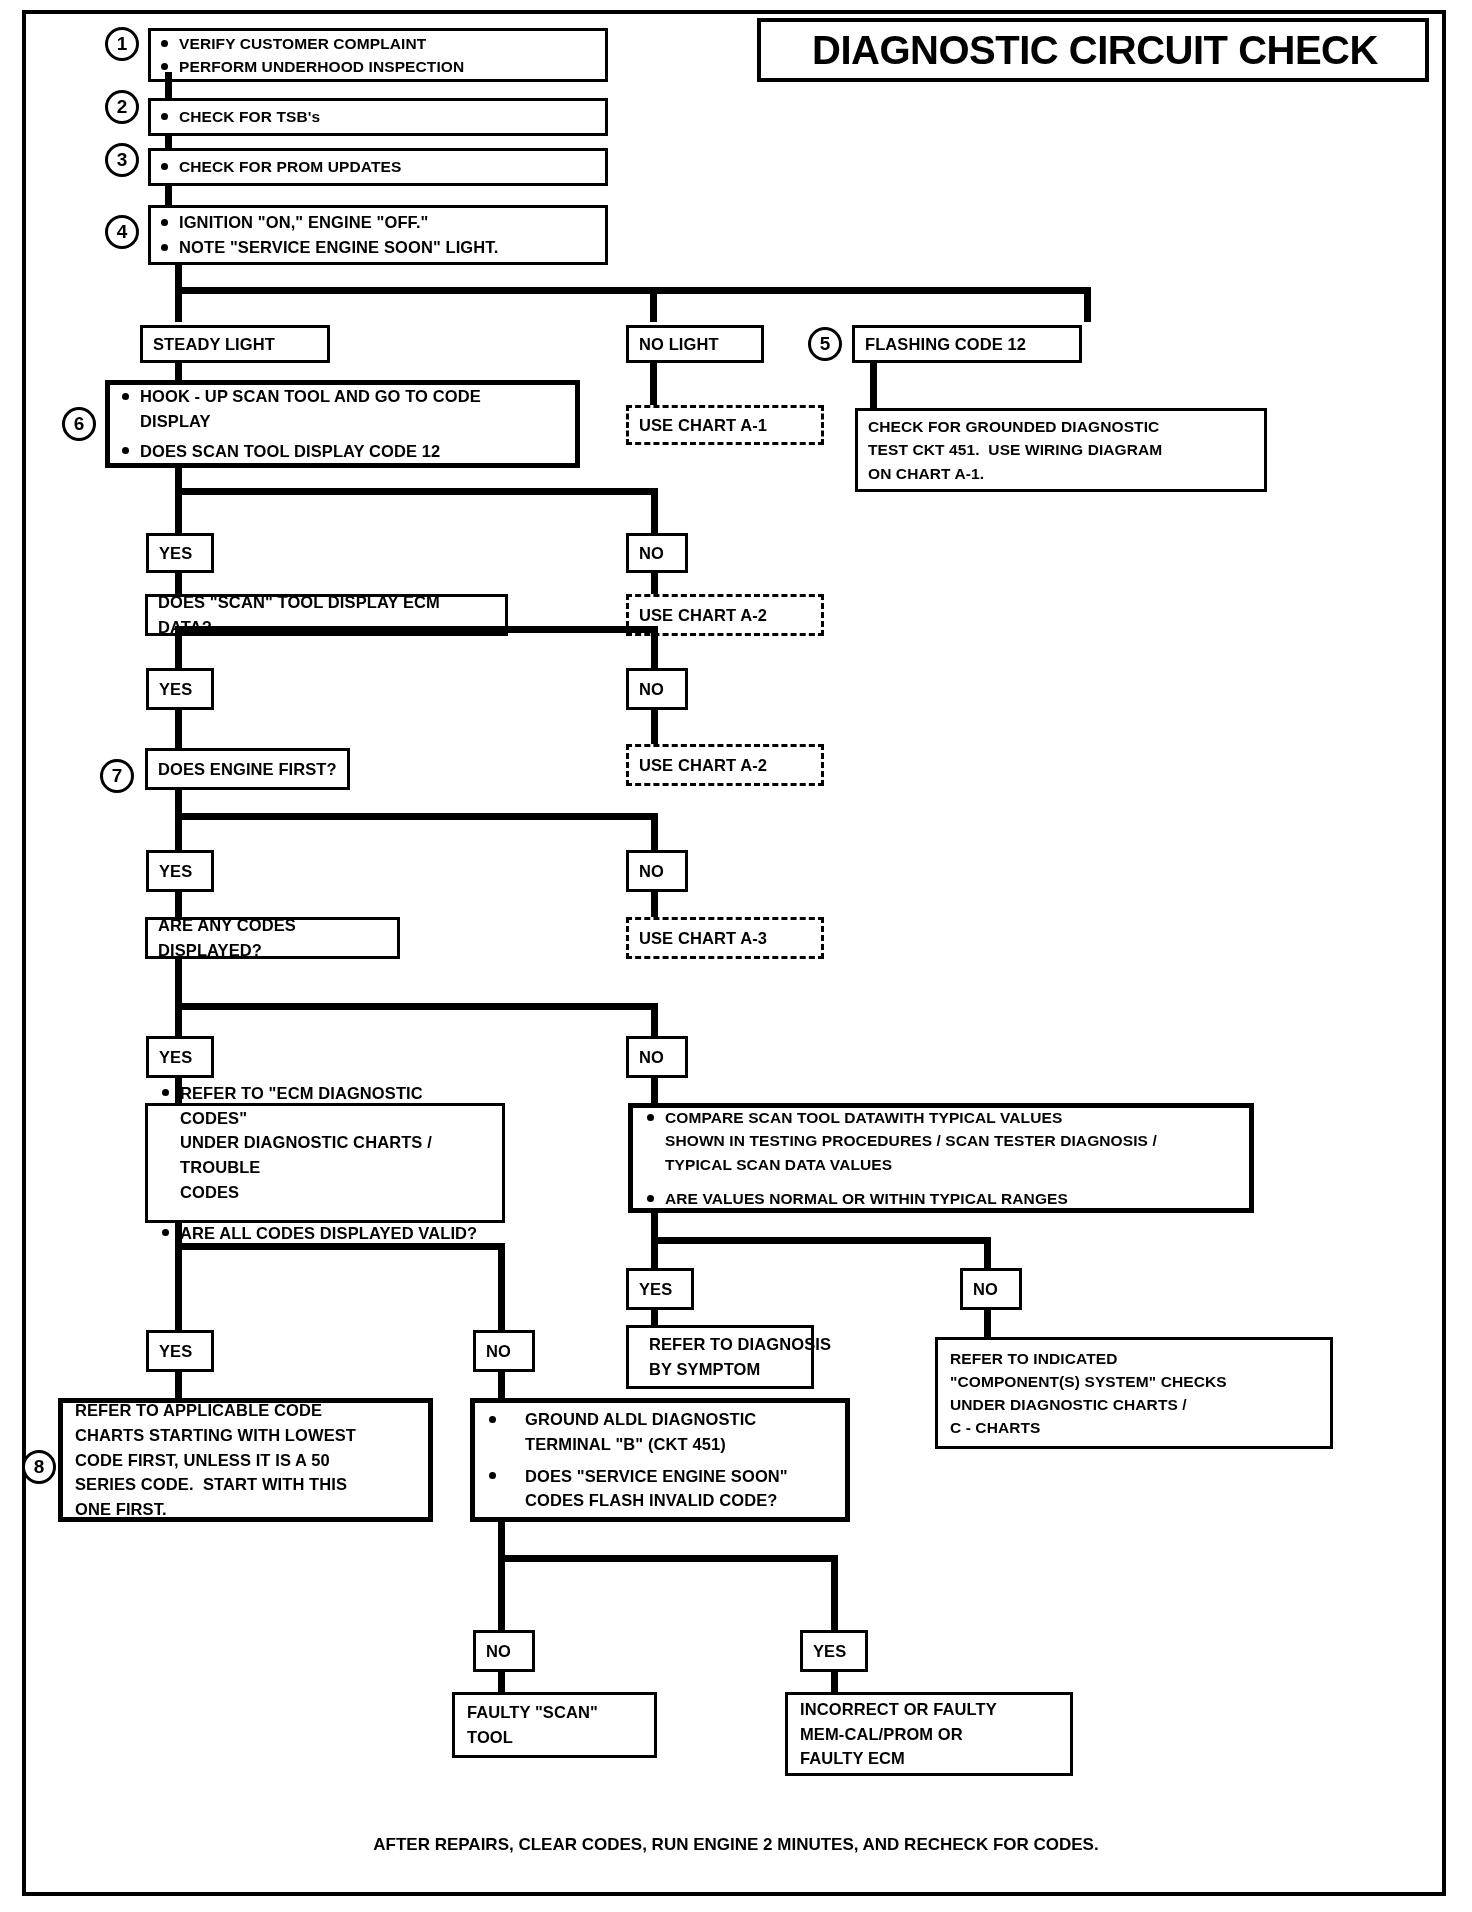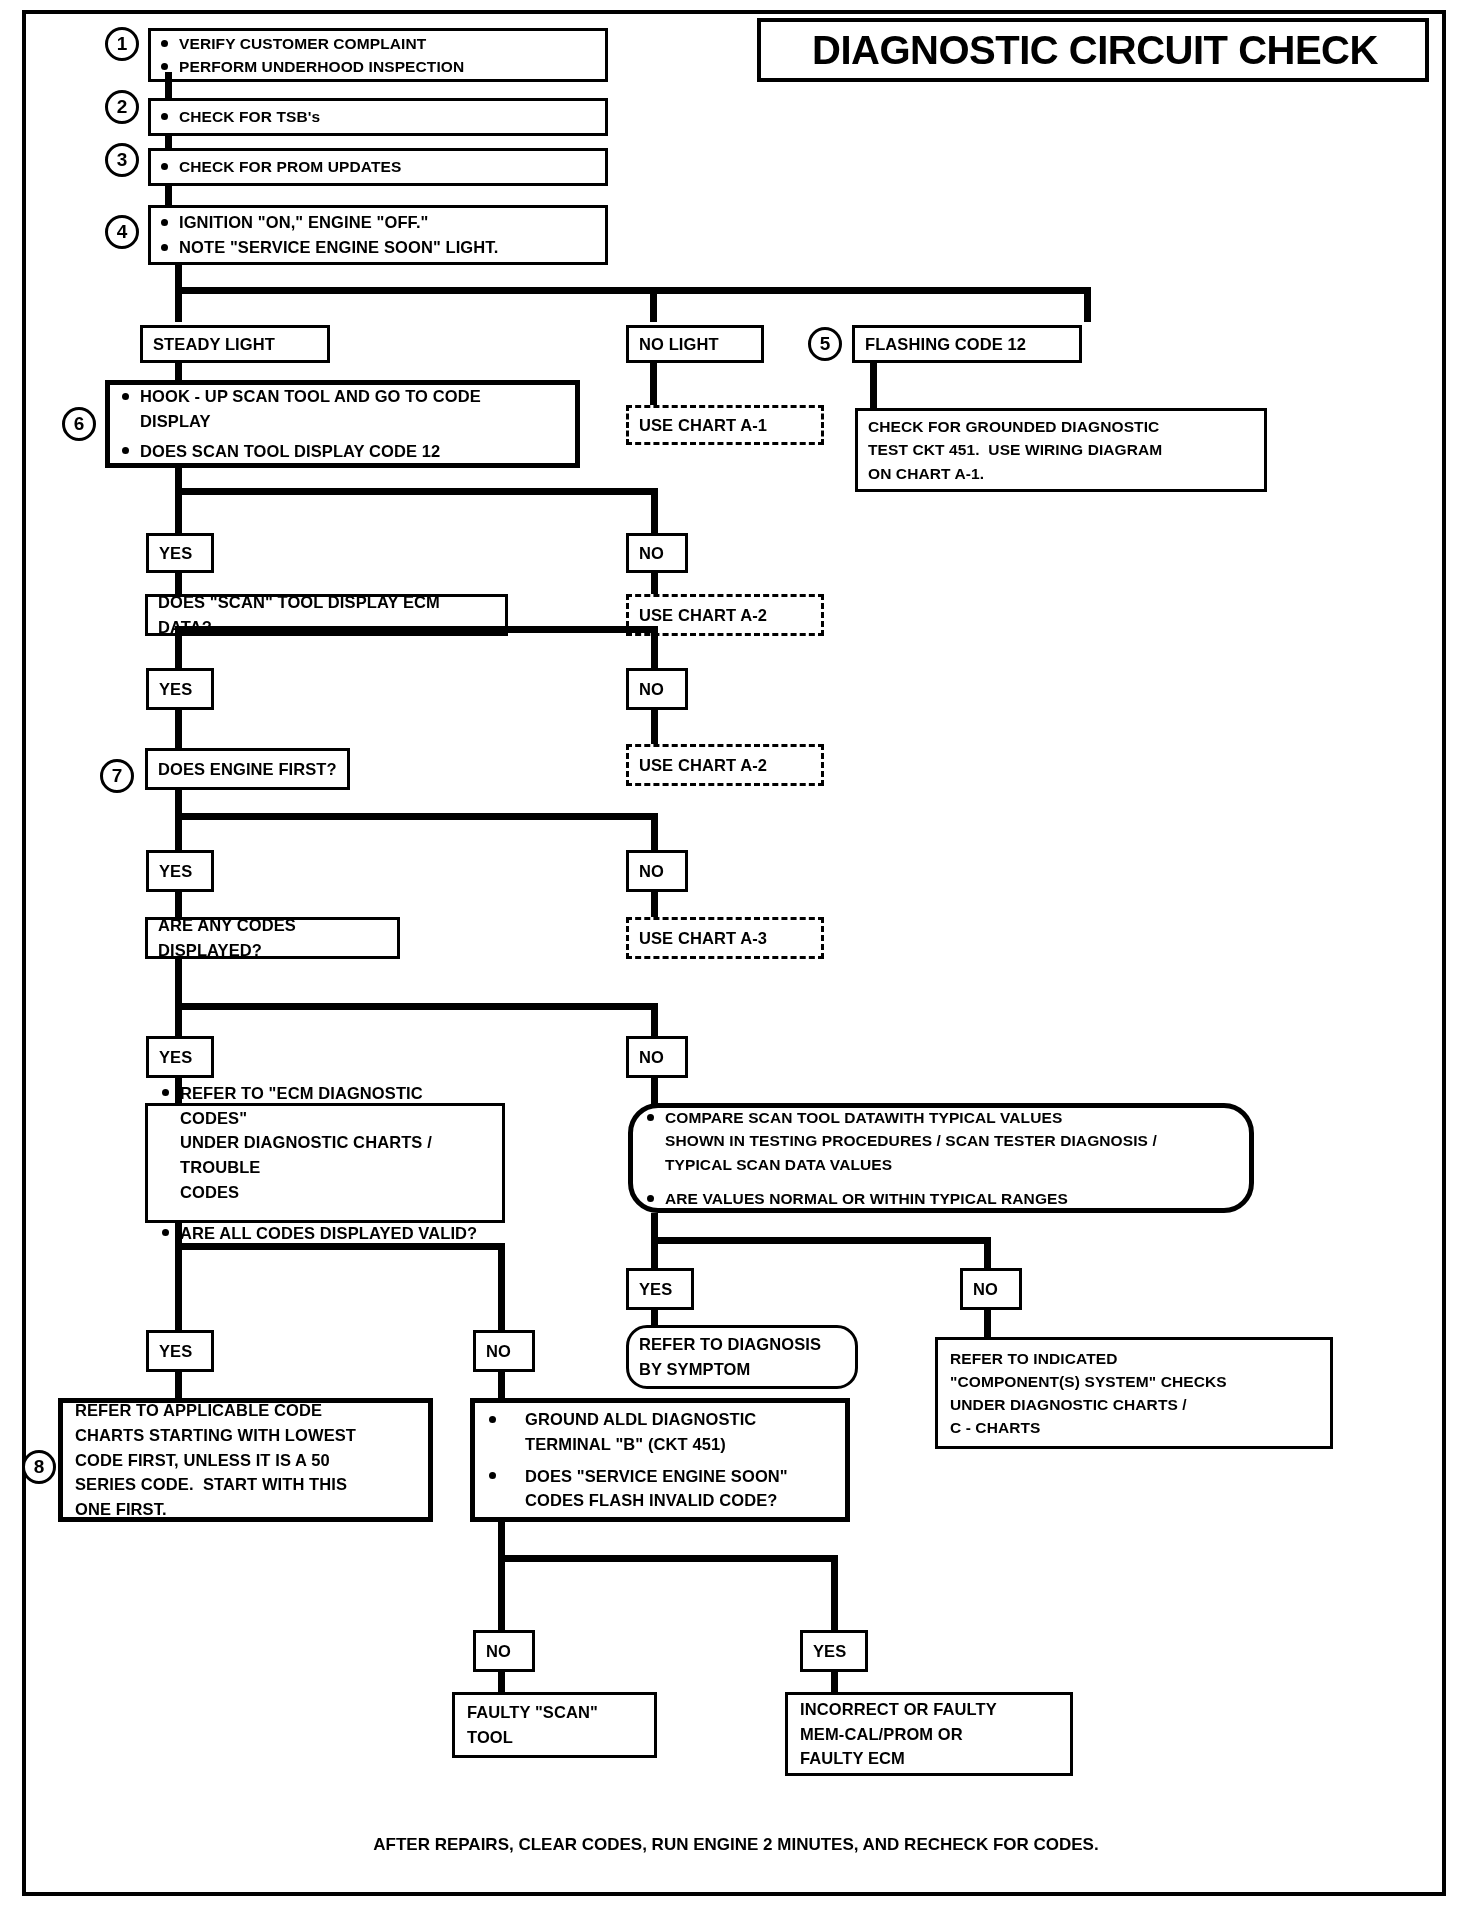--- a/index.html
+++ b/index.html
@@ -258,21 +258,21 @@
   <div class="vline" style="left:175px;top:1078px;width:7px;height:30px;"></div>
   <div class="vline" style="left:651px;top:1078px;width:7px;height:30px;"></div>
 
   <div class="box t16" style="left:145px;top:1103px;width:360px;height:120px;padding:6px 10px;">
     <div class="bl">REFER TO "ECM DIAGNOSTIC CODES"</div>
     <div class="nb">UNDER DIAGNOSTIC CHARTS / TROUBLE</div>
     <div class="nb">CODES</div>
     <div class="bl" style="margin-top:16px;">ARE ALL CODES DISPLAYED VALID?</div>
   </div>
 
-  <div class="box thick t15" style="left:628px;top:1103px;width:626px;height:110px;padding:6px 10px;border-radius:30px;">
+  <div class="box thick t15" style="left:628px;top:1103px;width:626px;height:110px;padding:6px 10px;">
     <div class="bl">COMPARE SCAN TOOL DATAWITH TYPICAL VALUES</div>
     <div class="nb">SHOWN IN TESTING PROCEDURES / SCAN TESTER DIAGNOSIS /</div>
     <div class="nb">TYPICAL SCAN DATA VALUES</div>
     <div class="bl" style="margin-top:11px;">ARE VALUES NORMAL OR WITHIN TYPICAL RANGES</div>
   </div>
 
   <div class="vline" style="left:651px;top:1213px;width:7px;height:30px;"></div>
   <div class="hline" style="left:651px;top:1237px;width:340px;height:7px;"></div>
   <div class="vline" style="left:651px;top:1237px;width:7px;height:34px;"></div>
   <div class="vline" style="left:984px;top:1237px;width:7px;height:34px;"></div>
@@ -280,21 +280,21 @@
   <div class="box t16" style="left:626px;top:1268px;width:68px;height:42px;padding:2px 10px;">
     <div>YES</div>
   </div>
   <div class="box t16" style="left:960px;top:1268px;width:62px;height:42px;padding:2px 10px;">
     <div>NO</div>
   </div>
 
   <div class="vline" style="left:651px;top:1310px;width:7px;height:20px;"></div>
   <div class="vline" style="left:984px;top:1310px;width:7px;height:30px;"></div>
 
-  <div class="box t16" style="left:626px;top:1325px;width:232px;height:64px;padding:4px 10px;border-radius:21px;">
+  <div class="box t16" style="left:626px;top:1325px;width:188px;height:64px;padding:4px 20px;">
     <div class="line">REFER TO DIAGNOSIS</div>
     <div class="line">BY SYMPTOM</div>
   </div>
 
   <div class="box t15" style="left:935px;top:1337px;width:398px;height:112px;padding:4px 12px;">
     <div class="line">REFER TO INDICATED</div>
     <div class="line">"COMPONENT(S) SYSTEM" CHECKS</div>
     <div class="line">UNDER DIAGNOSTIC CHARTS /</div>
     <div class="line">C - CHARTS</div>
   </div>

